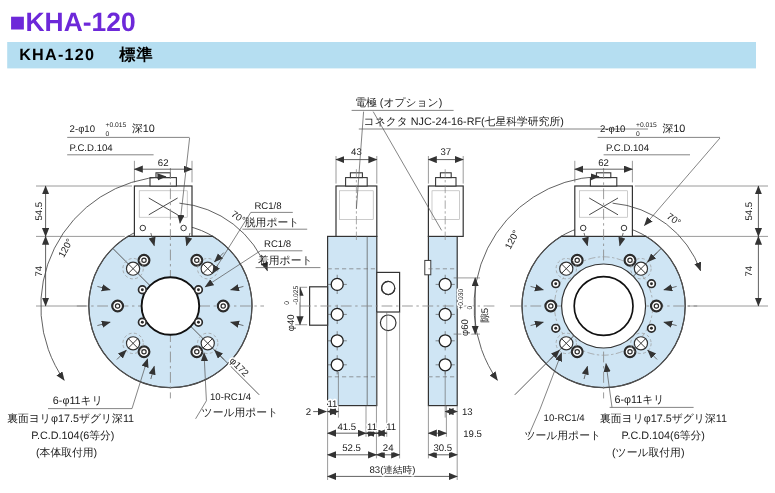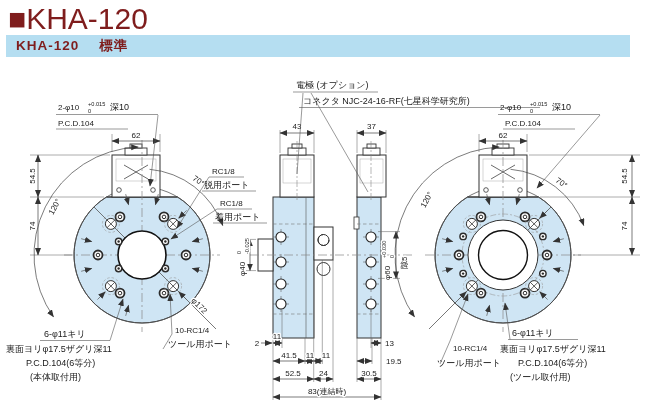--- a/index.html
+++ b/index.html
@@ -1,19 +1,19 @@
 <!DOCTYPE html>
 <html><head>
 <meta charset="utf-8">
 <style>
   html,body{margin:0;padding:0;background:#fff;}
   body{width:646px;height:411px;overflow:hidden;font-family:"Liberation Sans","DejaVu Sans",sans-serif;}
-  .title-row{padding:6px 0 0 8px;font-weight:normal;font-size:30px;color:#7f1d1d;line-height:26px;}
+  .title-row{padding:6px 0 0 8px;font-weight:bold;font-size:22px;color:#6d28d9;line-height:26px;}
   .title-row .sq{letter-spacing:0;}
-  .subtitle-bar{margin:3px 16px 0 6px;background:#b5def1;color:#7f1d1d;font-weight:bold;font-size:13.5px;padding:2px 0 2px 10px;letter-spacing:1px;}
+  .subtitle-bar{margin:3px 16px 0 6px;background:#b5def1;color:#000000;font-weight:bold;font-size:13.5px;padding:2px 0 2px 10px;letter-spacing:1px;}
   .subtitle-bar .variant{margin-left:20px;}
   svg{display:block;}
   svg text{fill:#1a1a1a;font-family:"Liberation Sans","DejaVu Sans",sans-serif;}
   .dim{font-size:8px;}
   .jp{font-size:9px;}
   .sm{font-size:5.6px;}
   .halo{paint-order:stroke;stroke:#ffffff;stroke-width:2.6px;stroke-linejoin:round;}
 </style>
 </head>
 <body>

